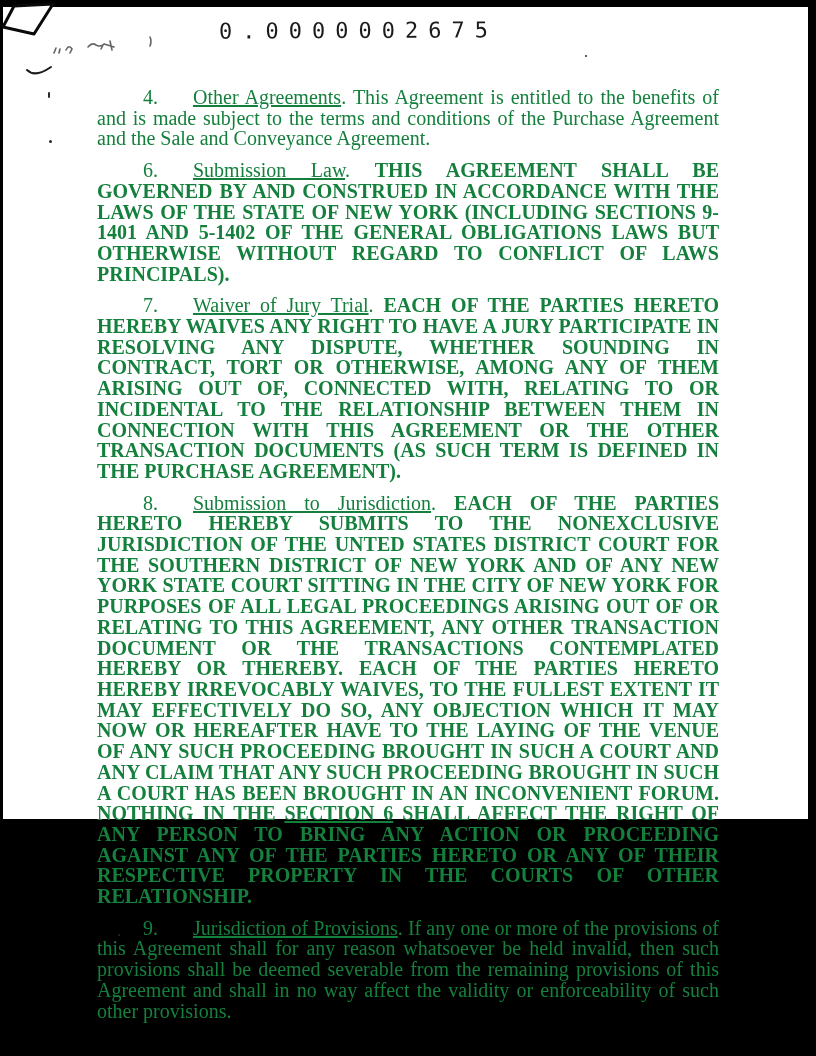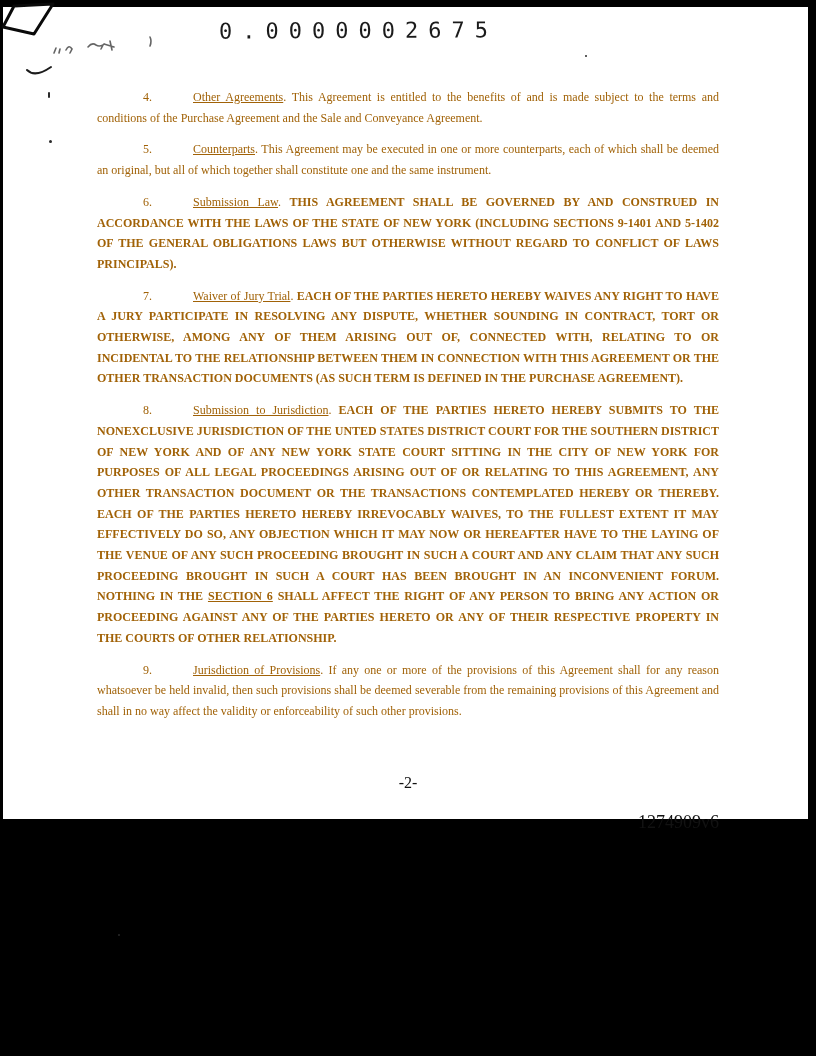--- a/index.html
+++ b/index.html
@@ -34,23 +34,23 @@
   .content {
     position: absolute;
     left: 94px;
     top: 80px;
     width: 622px;
   }
   .para {
     margin: 0 0 11px 0;
     text-align: justify;
     text-indent: 46px;
-    font-size: 12px;
+    font-size: 20px;
     line-height: 20.7px;
-    color: #a16207;
+    color: #15803d;
   }
   .pnum {
     display: inline-block;
     width: 50px;
     text-indent: 0;
   }
   .heading { text-decoration: underline; }
   .caps .body-text, .caps .section-ref { font-weight: 700; }
   .section-ref { text-decoration: underline; }
   .body-text { }
@@ -78,24 +78,20 @@
 
   <div class="stamp">0.0000002675</div>
 
   <div class="content">
 
     <p class="para">
       <span class="pnum">4.</span><span class="heading">Other Agreements</span><span>.</span>
       <span class="body-text">This Agreement is entitled to the benefits of and is made subject to the terms and conditions of the Purchase Agreement and the Sale and Conveyance Agreement.</span>
     </p>
 
-    <p class="para">
-      <span class="pnum">5.</span><span class="heading">Counterparts</span><span>.</span>
-      <span class="body-text">This Agreement may be executed in one or more counterparts, each of which shall be deemed an original, but all of which together shall constitute one and the same instrument.</span>
-    </p>
 
     <p class="para caps">
       <span class="pnum">6.</span><span class="heading">Submission Law</span><span>.</span>
       <span class="body-text">THIS AGREEMENT SHALL BE GOVERNED BY AND CONSTRUED IN ACCORDANCE WITH THE LAWS OF THE STATE OF NEW YORK (INCLUDING SECTIONS 9-1401 AND 5-1402 OF THE GENERAL OBLIGATIONS LAWS BUT OTHERWISE WITHOUT REGARD TO CONFLICT OF LAWS PRINCIPALS).</span>
     </p>
 
     <p class="para caps">
       <span class="pnum">7.</span><span class="heading">Waiver of Jury Trial</span><span>.</span>
       <span class="body-text">EACH OF THE PARTIES HERETO HEREBY WAIVES ANY RIGHT TO HAVE A JURY PARTICIPATE IN RESOLVING ANY DISPUTE, WHETHER SOUNDING IN CONTRACT, TORT OR OTHERWISE, AMONG ANY OF THEM ARISING OUT OF, CONNECTED WITH, RELATING TO OR INCIDENTAL TO THE RELATIONSHIP BETWEEN THEM IN CONNECTION WITH THIS AGREEMENT OR THE OTHER TRANSACTION DOCUMENTS (AS SUCH TERM IS DEFINED IN THE PURCHASE AGREEMENT).</span>
     </p>

